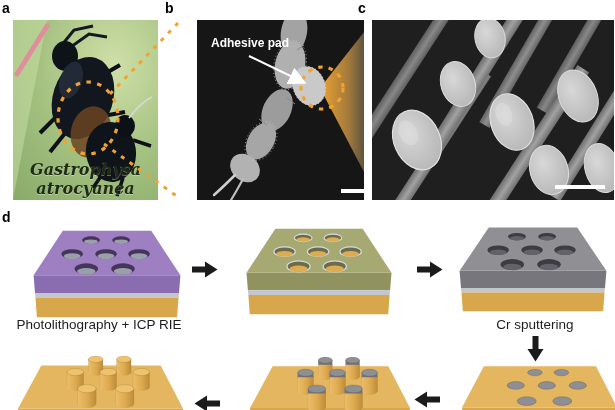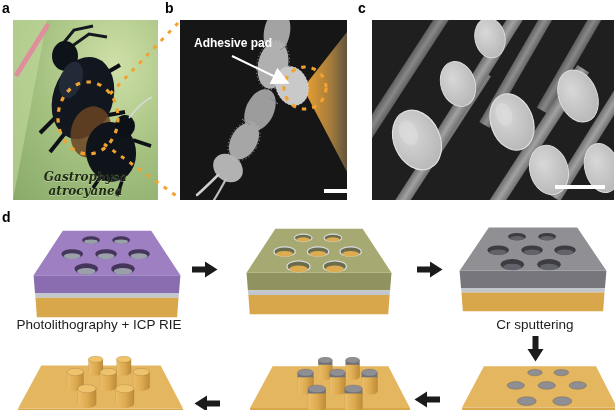--- a/index.html
+++ b/index.html
@@ -3,21 +3,21 @@
 <meta charset="utf-8">
 <style>
   html,body{margin:0;padding:0;background:#ffffff;}
   .figure{position:relative;width:615px;height:410px;background:#ffffff;overflow:hidden;
           font-family:"Liberation Sans",sans-serif;}
   .plabel{position:absolute;font-size:14px;font-weight:bold;color:#000;line-height:16px;}
   .panel{position:absolute;overflow:hidden;}
   .panel svg{display:block;}
   .species{position:absolute;left:0;right:0;bottom:2px;text-align:center;
            font-family:"DejaVu Serif","Liberation Serif",serif;font-style:italic;font-weight:bold;
-           font-size:12px;color:#1e2a14;text-shadow:0 1px 0 rgba(255,255,255,0.35);}
+           font-size:16px;color:#1e2a14;text-shadow:0 1px 0 rgba(255,255,255,0.35);}
   .overlay{position:absolute;left:0;top:0;pointer-events:none;}
   .slab{position:absolute;}
   .slab svg{width:100%;height:100%;display:block;}
   .steplabel{position:absolute;text-align:center;font-size:13.5px;font-weight:normal;color:#1d1d1d;}
   .arr{position:absolute;}
 </style>
 </head>
 <body>
 
 <div class="figure">
@@ -50,21 +50,21 @@
         <path d="M92,150 L80,168 M110,158 L104,176 M120,120 L138,126" stroke="#0d1016" stroke-width="3.5" fill="none"></path>
         <ellipse cx="98" cy="132" rx="25" ry="30" transform="rotate(-8 98 132)" fill="#0f131a"></ellipse>
         <ellipse cx="112" cy="106" rx="10" ry="11" fill="#0c1017"></ellipse>
         <path d="M116,98 Q128,82 139,77" stroke="#d8d8d8" stroke-width="1.8" fill="none"></path>
       </g>
       <ellipse cx="75" cy="98" rx="30" ry="36" fill="none" stroke="#F2A230" stroke-width="3.2" stroke-dasharray="4.5 6.5"></ellipse>
     </svg>
     <div class="species">Gastrophysa atrocyanea</div>
   </div>
 
-  <div class="panel" style="left:180px;top:20px;width:167px;height:220px">
+  <div class="panel" style="left:197px;top:20px;width:167px;height:220px">
     <svg viewBox="0 0 167 180" width="167" height="180">
       <defs>
         <linearGradient id="coneG" x1="123" y1="68" x2="167" y2="68" gradientUnits="userSpaceOnUse">
           <stop offset="0" stop-color="#f7a72e" stop-opacity="0.97"></stop>
           <stop offset="0.65" stop-color="#d9a14a" stop-opacity="0.72"></stop>
           <stop offset="1" stop-color="#bfa06a" stop-opacity="0.45"></stop>
         </linearGradient>
         <marker id="wArrow" markerWidth="9" markerHeight="9" refX="7" refY="4.5" orient="auto">
           <path d="M0,0 L9,4.5 L0,9 Z" fill="#ffffff"></path>
         </marker>

